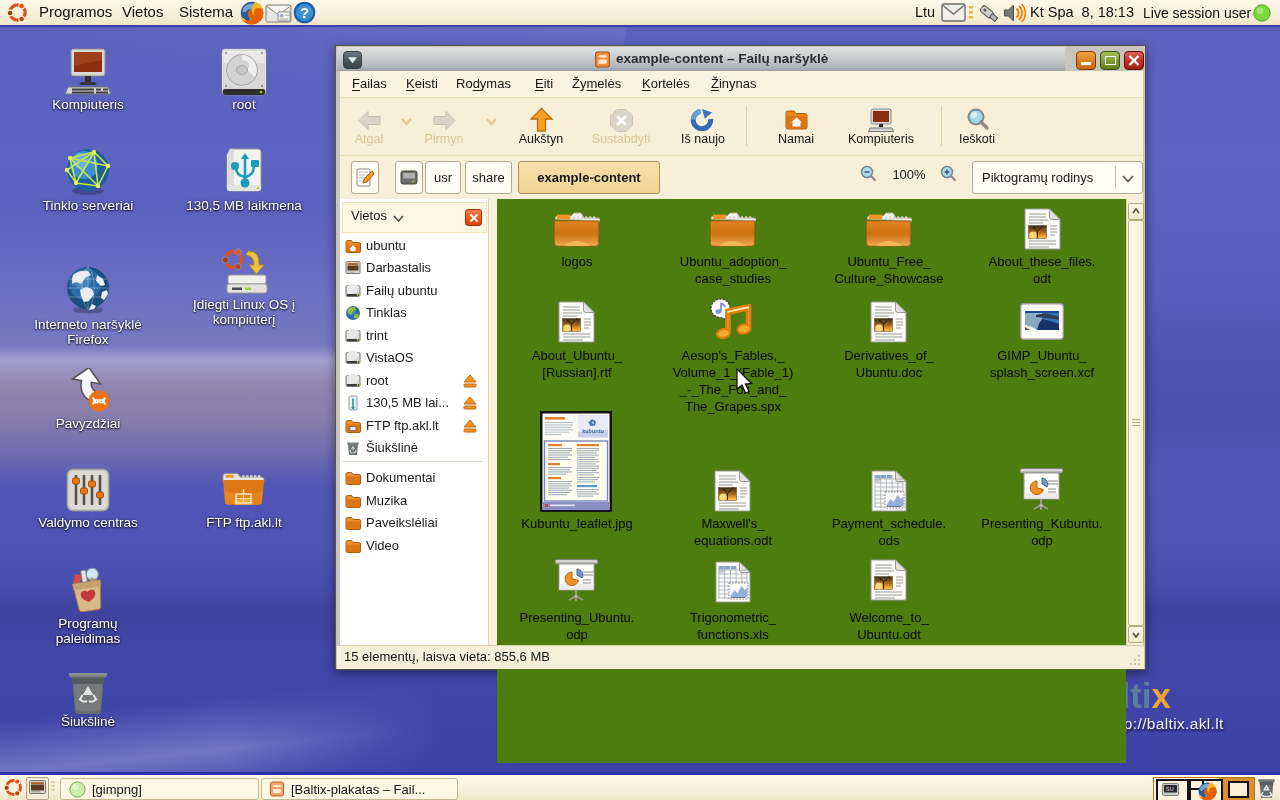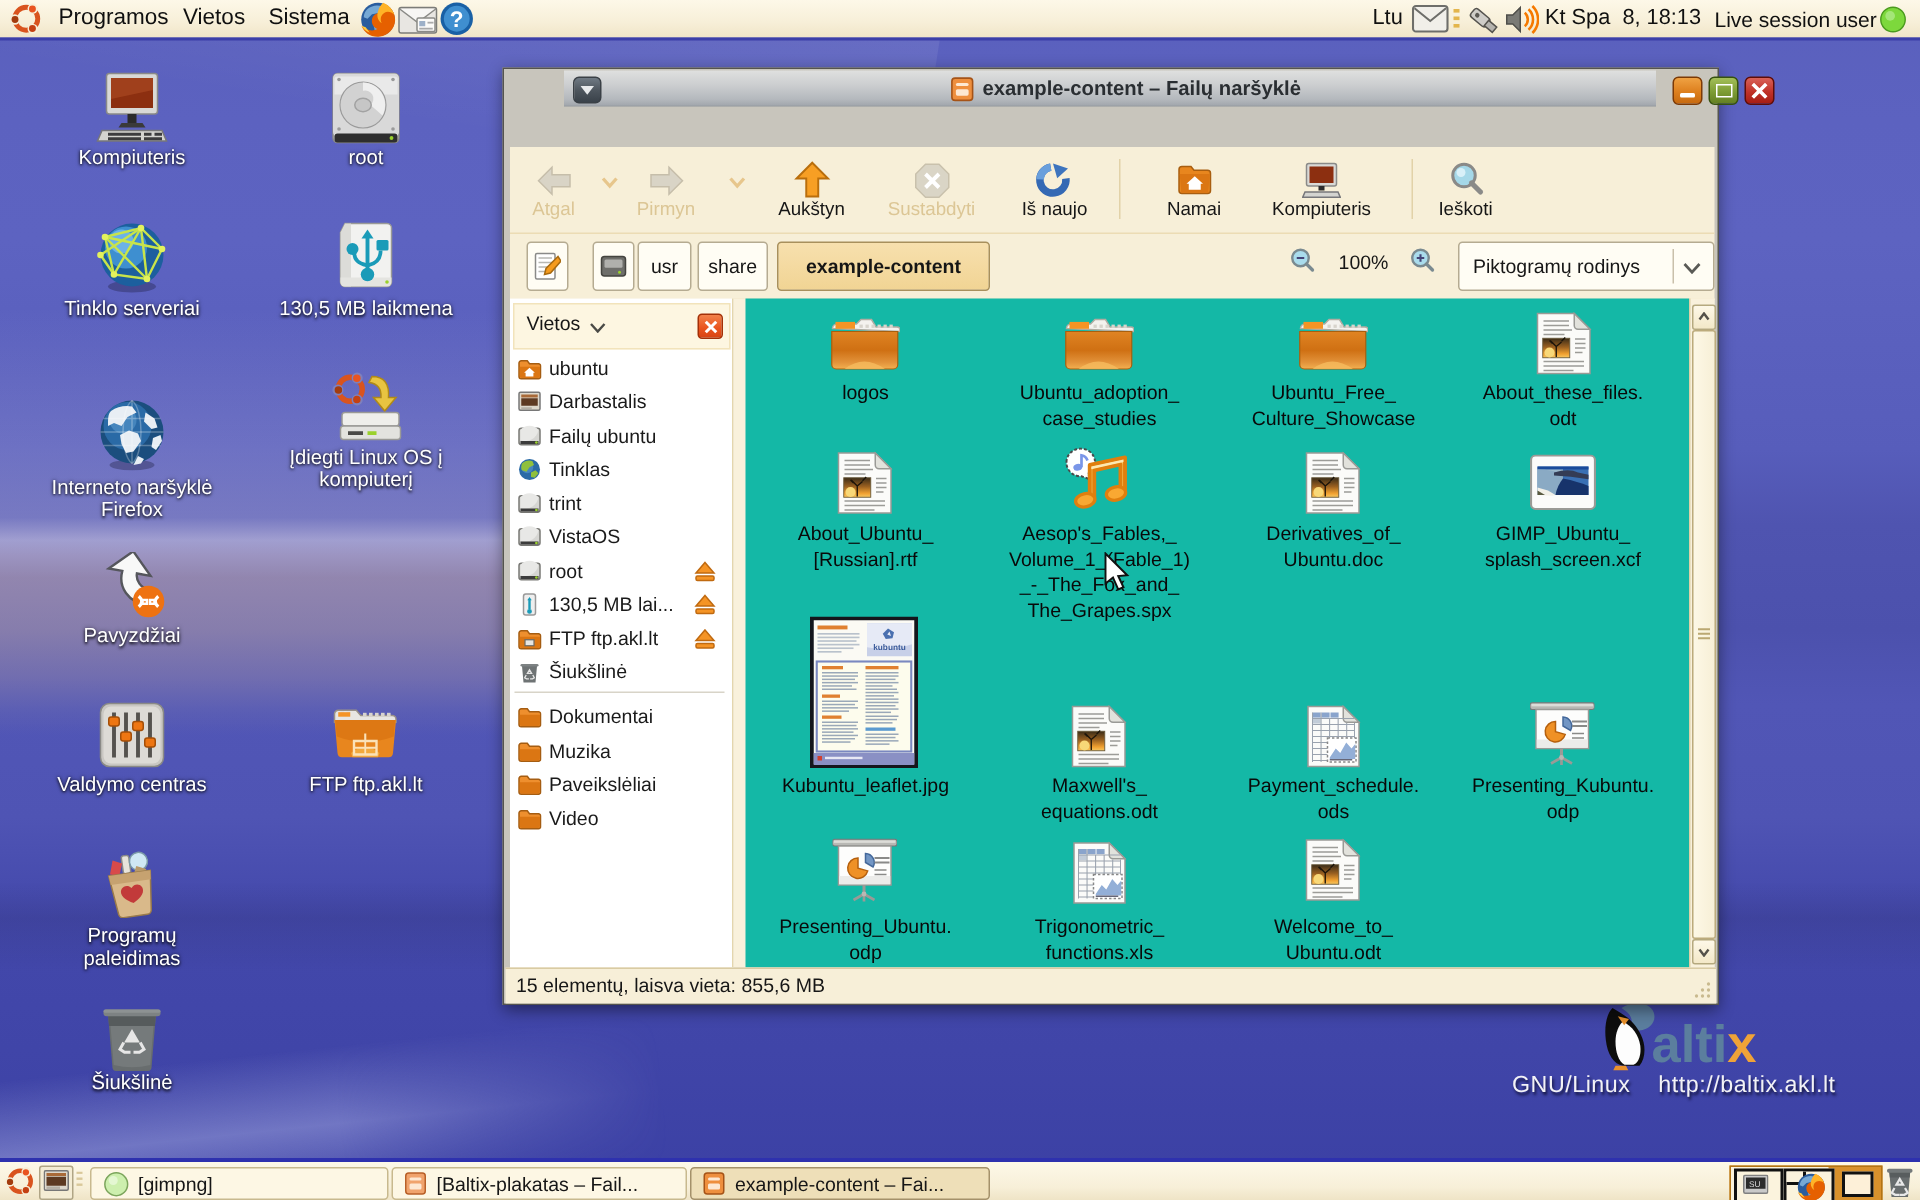--- a/index.html
+++ b/index.html
@@ -32,34 +32,34 @@
 .pmenu{font-size:15px;color:#101010;top:3px;}
 .ptxt{font-size:14.5px;color:#101010;top:4px;}
 
 .dlab{font-size:13.5px;color:#fff;text-align:center;white-space:nowrap;
  text-shadow:0 1px 2px rgba(0,0,0,.9),0 0 3px rgba(0,0,0,.5);transform:translateX(-50%);}
 
 #win{left:335px;top:45px;width:811px;height:625px;
  box-shadow:0 3px 10px rgba(0,0,0,.45);}
 #winborder{left:0;top:0;width:809px;height:623px;border:1px solid #55544f;background:#c8c5bc;}
 #titlebar{left:1px;top:1px;width:728px;height:24px;
- background:linear-gradient(180deg,#dfe0df 0,#ccced0 40%,#b4b8bd 80%,#a3a8ae 96%,#8f959b 100%);margin-left:39px;}
+ background:linear-gradient(180deg,#dfe0df 0,#ccced0 40%,#b4b8bd 80%,#a3a8ae 96%,#8f959b 100%);}
 #menubar{left:4px;top:25px;width:803px;height:26px;background:#faf3e0;border-bottom:1px solid #f0dfb6;}
 .mitem{font-size:13px;color:#161616;top:5px;}
 .mitem u{text-decoration-thickness:1px;text-underline-offset:2px;}
 #toolbar{left:4px;top:52px;width:803px;height:57px;background:#f7efd8;border-bottom:1px solid #ecdcb4;}
 .tlab{font-size:12.5px;color:#161616;text-align:center;transform:translateX(-50%);white-space:nowrap;}
 #locbar{left:4px;top:110px;width:803px;height:43px;background:#f7efd8;border-bottom:1px solid #ecdcb4;}
 .locbtn{top:5px;height:31px;border:1px solid #b5ab91;border-radius:3px;background:#fffdf4;
  font-size:13px;color:#161616;display:flex;align-items:center;justify-content:center;}
 #mainrow{left:4px;top:153px;width:803px;height:446px;background:#f9f1dc;}
 #sidebar{left:0px;top:0px;width:148px;height:446px;background:#fff;border-right:1px solid #e4d6ae;}
 #sbhead{left:2px;top:3px;width:143px;height:29px;background:#fdf6e1;border:1px solid #f2e3bb;}
 .sbitem{font-size:13px;color:#1a1a1a;white-space:nowrap;}
-#filepane{left:157px;top:0px;width:629px;height:446px;background:#14b8a6;text-decoration:underline;}
+#filepane{left:157px;top:0px;width:629px;height:564px;background:#4d7c0f;text-decoration:underline;}
 #vscroll{left:786px;top:0px;width:17px;height:446px;background:#f9f1dc;}
 .flab{font-size:13px;line-height:17px;color:#090909;text-align:center;transform:translateX(-50%);white-space:pre;}
 #statusbar{left:1px;top:599px;width:807px;height:23px;background:#f7efd8;border-top:1px solid #d9cba3;
  font-size:13px;color:#161616;}
 
 #botpanel{left:0;top:772px;width:1280px;height:28px;
  background:linear-gradient(180deg,#2e31ae 0,#2e31ae 2.5px,#fdf8e8 3px,#f7efd8 70%,#efe4c6 100%);}
 .taskbtn{top:6px;height:20px;border:1px solid #c8b98e;border-radius:3px;background:#fdf7e4;
  font-size:13px;color:#161616;display:flex;align-items:center;white-space:nowrap;overflow:hidden;}
 </style></head>
@@ -275,20 +275,29 @@
      <div class="a" style="left:4px;top:10px;width:10px;height:3px;background:#fff;border-radius:1px"></div>
           </div>
     <div class="a" style="left:763px;top:4px;width:18px;height:17px;border-radius:4px;border:1px solid #37520e;background:linear-gradient(180deg,#a3bf59 0,#7d9c34 55%,#637f22 100%)">
      <div class="a" style="left:3.5px;top:4px;width:9px;height:7px;border:1.8px solid #fff"></div>
           </div>
     <div class="a" style="left:787px;top:4px;width:18px;height:17px;border-radius:4px;border:1px solid #5e0d08;background:linear-gradient(180deg,#d96158 0,#c03228 55%,#a61d14 100%)">
      <svg class="a" style="left:3px;top:3px" width="12" height="11" viewBox="0 0 12 11">
               <path d="M1.5 1 L10.5 10 M10.5 1 L1.5 10" stroke="#fff" stroke-width="2.4"></path>
             </svg>
           </div>
+   </div>
+   <div class="a" id="menubar">
+    <div class="a mitem" style="left:12px"><u>F</u>ailas</div>
+    <div class="a mitem" style="left:66px"><u>K</u>eisti</div>
+    <div class="a mitem" style="left:116px">Ro<u>d</u>ymas</div>
+    <div class="a mitem" style="left:195px"><u>E</u>iti</div>
+    <div class="a mitem" style="left:232px">Žy<u>m</u>elės</div>
+    <div class="a mitem" style="left:302px"><u>K</u>ortelės</div>
+    <div class="a mitem" style="left:371px"><u>Ž</u>inynas</div>
    </div>
    <div class="a" id="toolbar">
     <svg class="a" style="left:17px;top:11px" width="25" height="24" viewBox="0 0 25 24">
             <path d="M11 2.5 L2 11.5 L11 20.5 L11 15.5 L23 15.5 L23 7.5 L11 7.5 Z" fill="#d9d4c6" stroke="#c6beaa"></path>
           </svg>
     <svg class="a" style="left:61px;top:20px" width="11" height="8" viewBox="0 0 11 8">
             <path d="M1 1 l4.5 5 4.5 -5" stroke="#e7c68c" stroke-width="2.2" fill="none"></path>
           </svg>
     <svg class="a" style="left:92px;top:11px" width="25" height="24" viewBox="0 0 25 24">
             <path d="M14 2.5 L23 11.5 L14 20.5 L14 15.5 L2 15.5 L2 7.5 L14 7.5 Z" fill="#d9d4c6" stroke="#c6beaa"></path>
@@ -829,26 +838,20 @@
    <svg style="margin:0 6px 0 8px" width="17" height="17" viewBox="0 0 17 17">
     <circle cx="8.5" cy="8.5" r="7.6" fill="#cdefae" stroke="#7ca55c"></circle>
     <circle cx="6.5" cy="6" r="3" fill="#e4f7d2"></circle>
    </svg>[gimpng]</div>
   <div class="a taskbtn" style="left:261px;width:195px">
    <svg style="margin:0 6px 0 7px" width="16" height="16" viewBox="0 0 16 16">
     <rect x="1.5" y="1" width="13" height="14" rx="2" fill="#f0a36c" stroke="#b86028"></rect>
     <rect x="4" y="4" width="8" height="2" rx="1" fill="#fde8d2"></rect>
     <rect x="4" y="8" width="8" height="4" rx="1" fill="#fde8d2"></rect>
    </svg>[Baltix-plakatas – Fail...</div>
-  <div class="a taskbtn" style="left:460px;width:198px;background:#eedfb8;border-color:#a4916a">
-   <svg style="margin:0 6px 0 7px" width="16" height="16" viewBox="0 0 16 16">
-    <rect x="1.5" y="1" width="13" height="14" rx="2" fill="#ee8f3e" stroke="#a55317"></rect>
-    <rect x="4" y="4" width="8" height="2" rx="1" fill="#fde8d2"></rect>
-    <rect x="4" y="8" width="8" height="4" rx="1" fill="#fde8d2"></rect>
-   </svg>example-content – Fai...</div>
   <div class="a" style="left:1153px;top:5px;width:100px;height:22px;background:#d8912c;border:1px solid #b27415">
    <div class="a" style="left:0px;top:0px;width:65px;height:22px;background:#fbf3dd"></div>
    <div class="a" style="left:2px;top:1px;width:29px;height:19px;background:#fbf3dd;border:2px solid #111">
     <svg class="a" style="left:4px;top:2px" width="17" height="13" viewBox="0 0 17 13">
      <rect x="0.5" y="0.5" width="16" height="12" rx="1" fill="#c9c9c9" stroke="#808080"></rect>
      <rect x="2" y="2" width="13" height="7.5" fill="#2c2c2c"></rect>
      <text x="4" y="8" font-size="5.5" fill="#ddd" font-family="Liberation Sans">SU</text>
     </svg>
    </div>
    <div class="a" style="left:35px;top:1px;width:30px;height:19px;background:#fbf3dd;border:2px solid #111">

